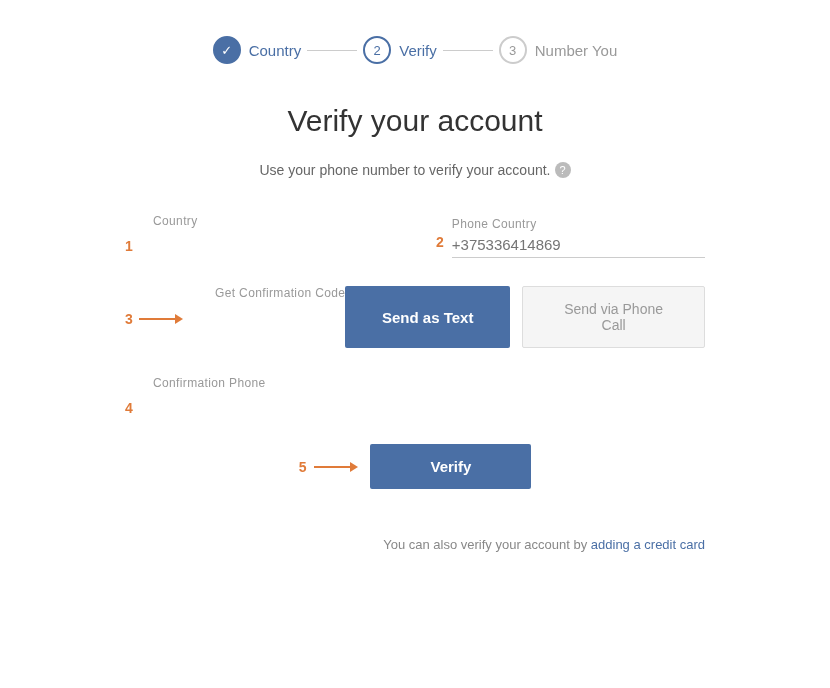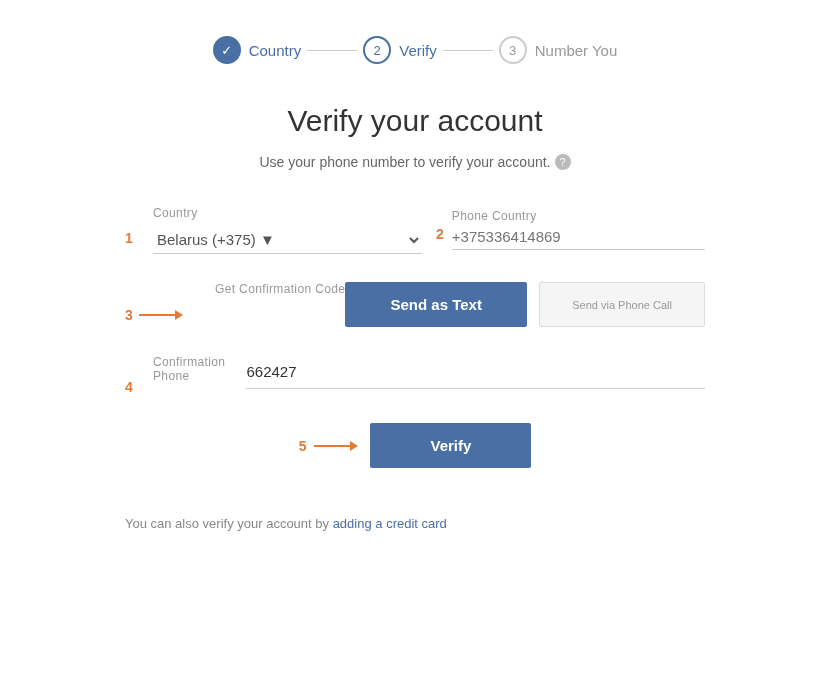--- a/index.html
+++ b/index.html
@@ -63,21 +63,21 @@
     .main-content {
       display: flex;
       flex-direction: column;
       align-items: center;
       width: 100%;
     }
     .page-title {
       font-size: 30px;
       font-weight: 300;
       color: #333;
-      margin-bottom: 16px;
+      margin-bottom: 24px;
     }
     .page-subtitle {
       font-size: 14px;
       color: #666;
       margin-bottom: 36px;
       display: flex;
       align-items: center;
       gap: 4px;
     }
     .help-icon {
@@ -157,33 +157,33 @@
     .buttons-group {
       display: flex;
       gap: 12px;
       flex: 1;
     }
     .btn-primary {
       flex: 1;
       background: #4a6fa5;
       color: #fff;
       border: none;
-      padding: 14px 20px;
+      padding: 21px 20px;
       font-size: 15px;
       font-weight: 600;
       cursor: pointer;
       border-radius: 2px;
     }
     .btn-secondary {
       flex: 1;
       background: #f5f5f5;
       color: #999;
       border: 1px solid #ddd;
-      padding: 14px 11px;
-      font-size: 11px;
+      padding: 14px 28px;
+      font-size: 14px;
       cursor: pointer;
       border-radius: 2px;
     }
     .btn-verify {
       background: #4a6fa5;
       color: #fff;
       border: none;
       padding: 14px 60px;
       font-size: 15px;
       font-weight: 600;
@@ -270,23 +270,20 @@
     <span class="help-icon">?</span>
   </div>
 
   <div class="form-area">
 
     <div class="form-row">
       <div class="step-num">1</div>
       <div class="fields-two-col">
         <div class="field-col">
           <label class="field-label">Country</label>
-          <select class="field-input">
-            <option>Belarus (+375) ▼</option>
-          </select>
         </div>
         <div class="field-col">
           <div style="display:flex;align-items:flex-end;gap:8px;">
             <span style="color:#e07b39;font-size:14px;font-weight:600;padding-bottom:8px;">2</span>
             <div style="flex:1;">
               <label class="field-label">Phone Country</label>
               <input type="text" class="field-input" placeholder="+375336414869" style="">
             </div>
           </div>
         </div>
@@ -307,33 +304,32 @@
           <button class="btn-primary">Send as Text</button>
           <button class="btn-secondary">Send via Phone Call</button>
         </div>
       </div>
     </div>
 
     <div class="step4-row">
       <div class="step-num">4</div>
       <div class="field-group">
         <label class="field-label">Confirmation Phone</label>
-        <input type="text" class="field-input filled" value="662427" style="">
       </div>
     </div>
 
     <div class="step5-row">
       <span class="step5-num">5</span>
       <span class="step5-arrow">
         <svg width="44" height="18" viewBox="0 0 44 18">
           <line x1="0" y1="9" x2="36" y2="9" stroke="#e07b39" stroke-width="2"></line>
           <polygon points="36,4 44,9 36,14" fill="#e07b39"></polygon>
         </svg>
       </span>
       <button class="btn-verify">Verify</button>
     </div>
 
-    <div class="bottom-text" style="text-align:left;margin-top:48px;">
+    <div class="bottom-text" style="text-align:right;margin-top:48px;">
       <span>You can also verify your account by </span><a href="#">adding a credit card</a>
     </div>
 
   </div>
 </div>
 
 </body></html>

